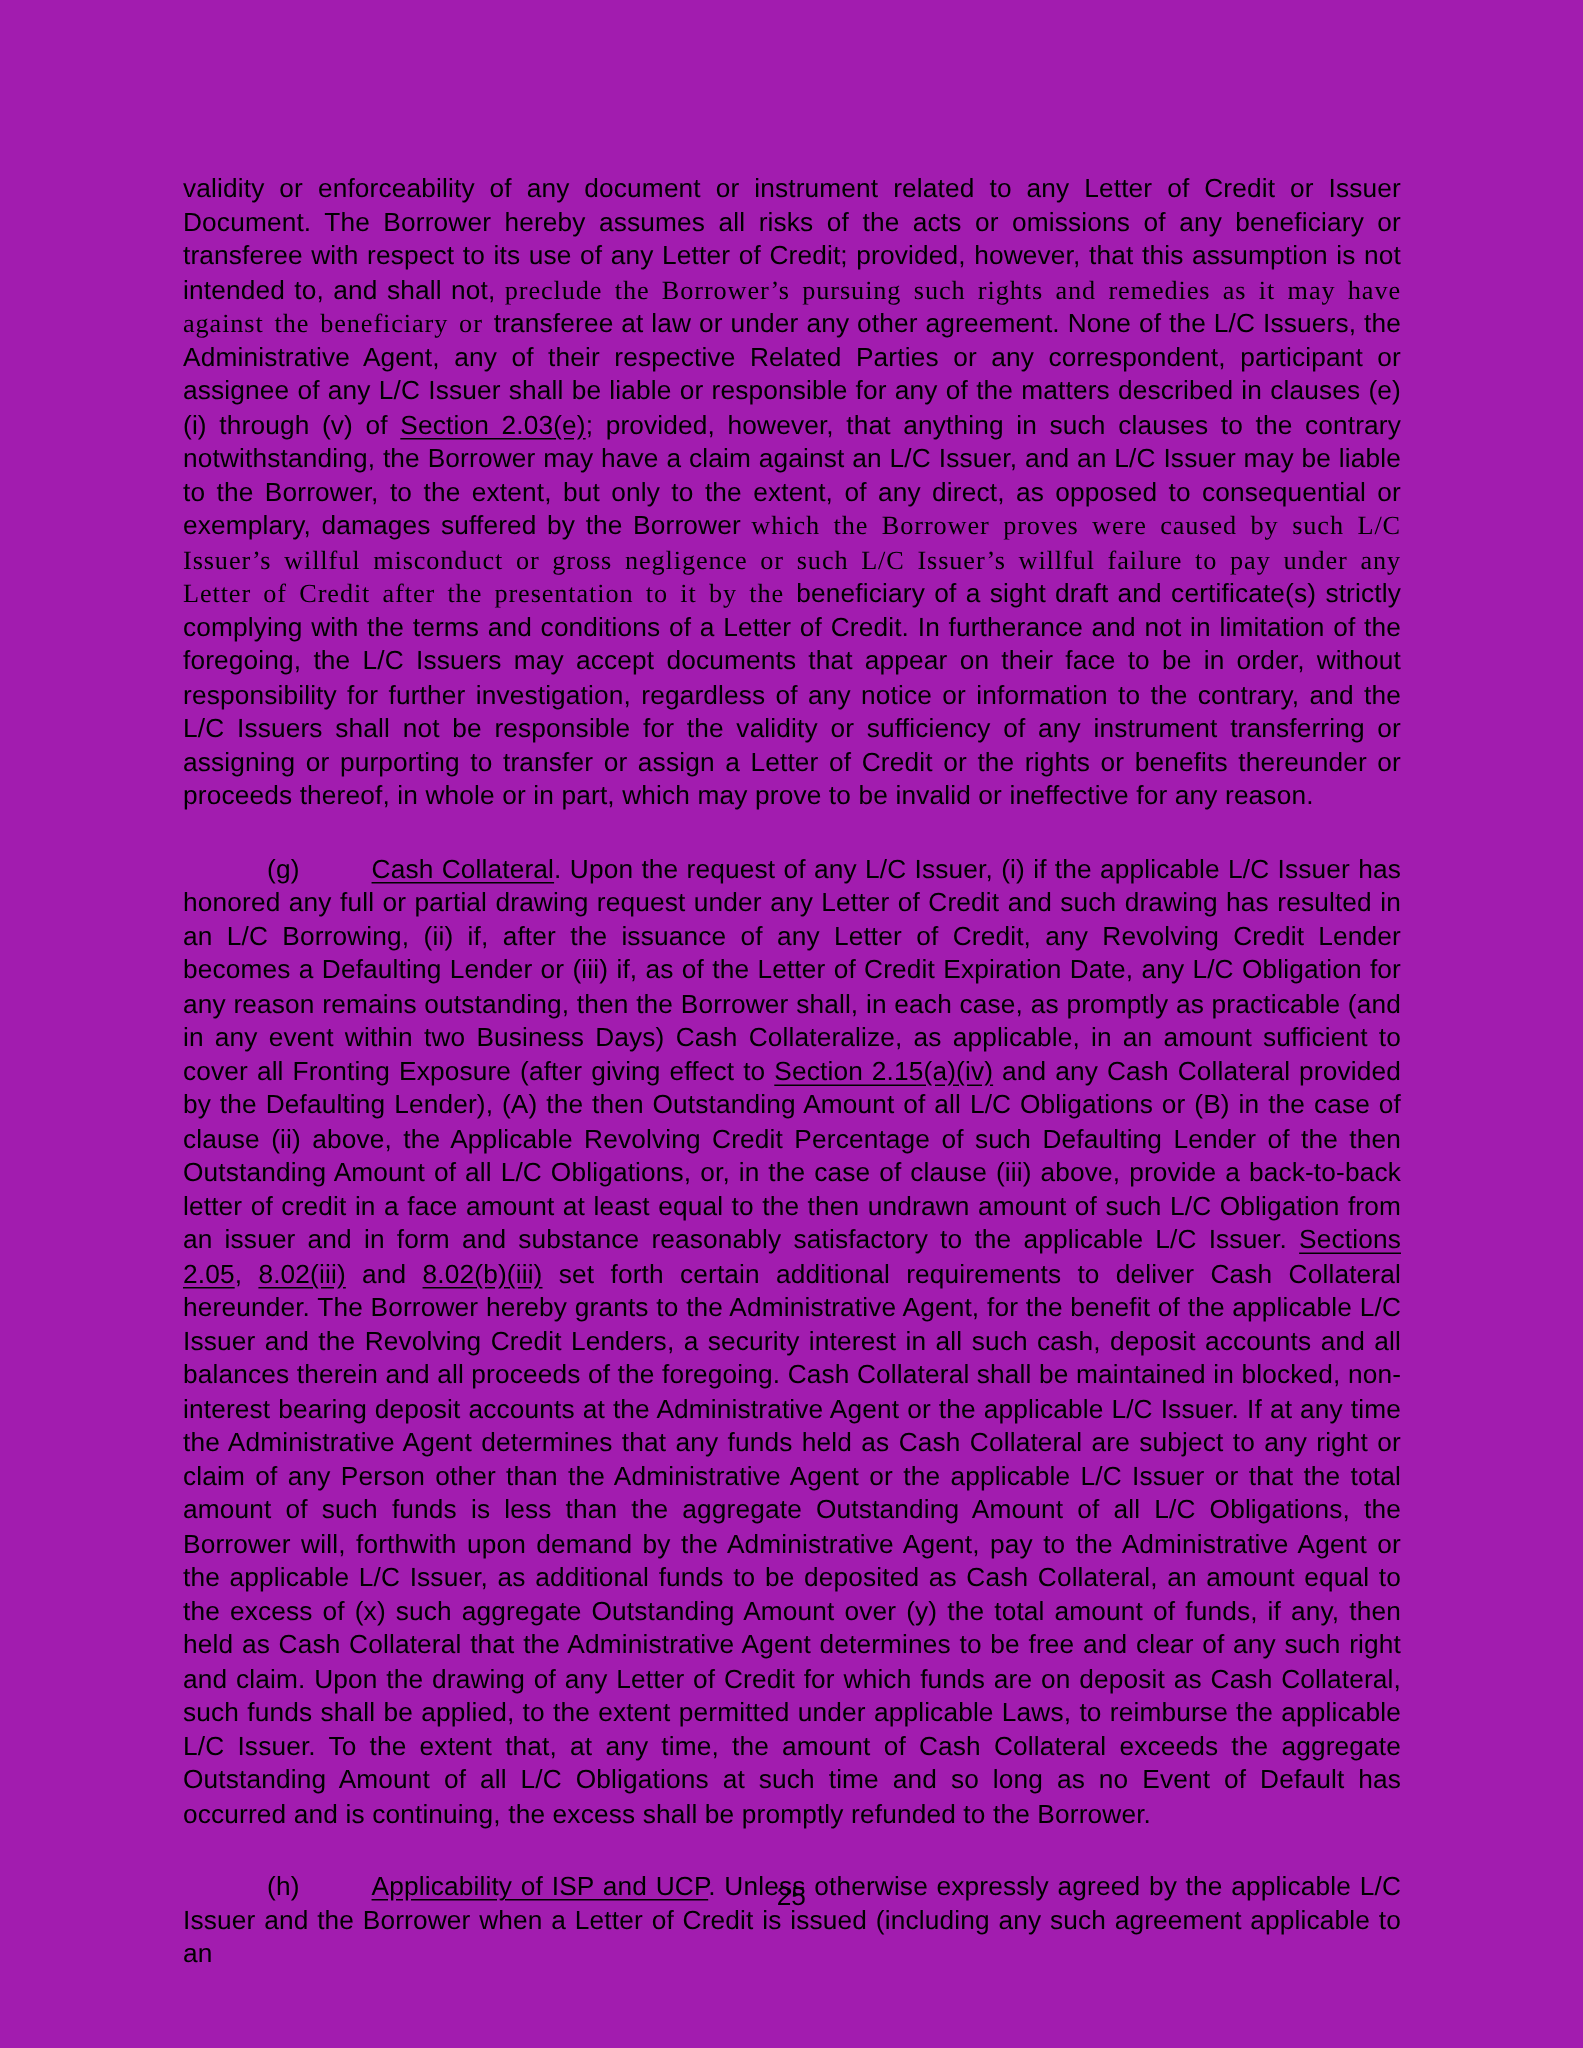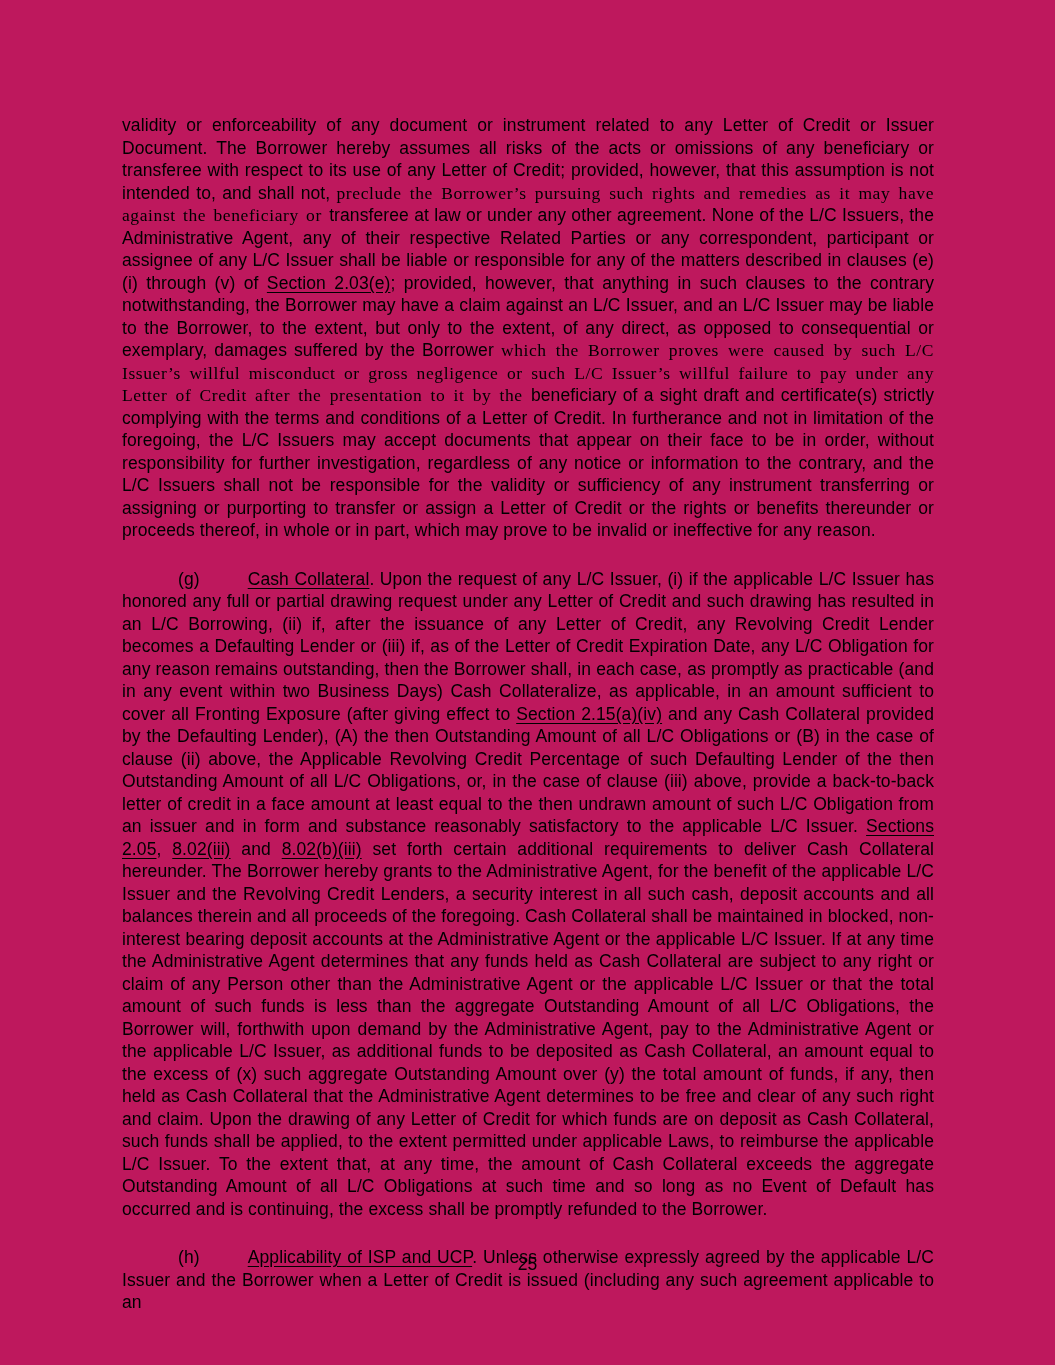--- a/index.html
+++ b/index.html
@@ -4,21 +4,21 @@
 <style>
   html, body {
     margin: 0;
     padding: 0;
     background: #ffffff;
   }
   .page {
     position: relative;
     width: 1055px;
     height: 1365px;
-    background: #be185d;
+    background: #a21caf;
     color: #000000;
     overflow: hidden;
   }
   .content {
     position: absolute;
     left: 122px;
     top: 114px;
     width: 812px;
     font-family: "Liberation Sans", sans-serif;
     font-size: 17.5px;

